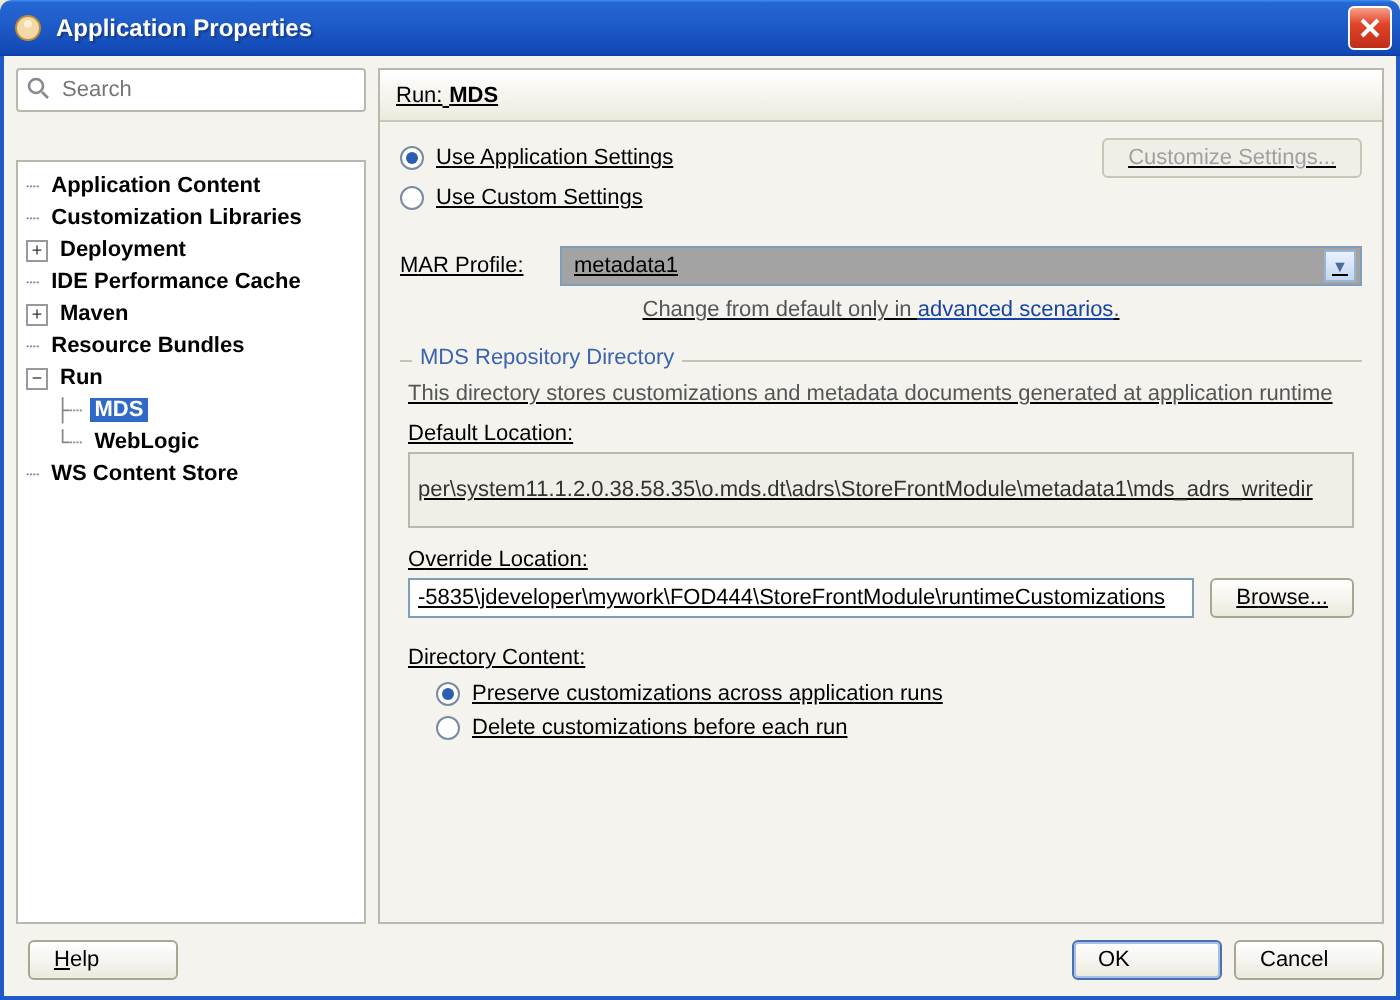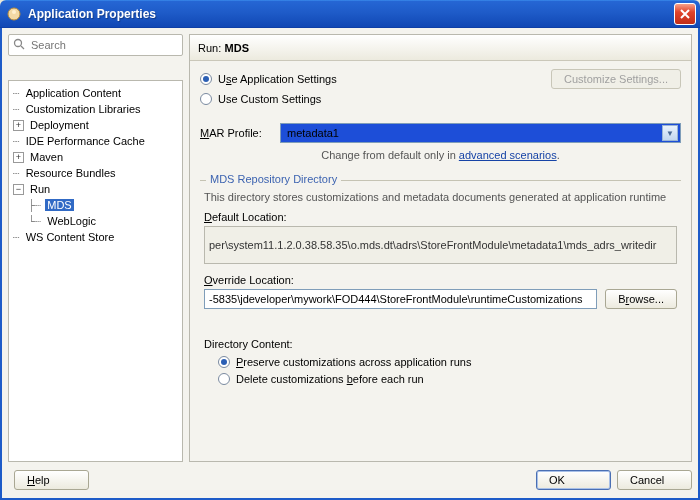--- a/index.html
+++ b/index.html
@@ -59,30 +59,31 @@
   padding: 4px 2px;
 }
 .tree-node { display:flex; align-items:center; height:16px; padding:0 2px; white-space: nowrap;}
 .tree-exp {
   width:11px; height:11px; border:1px solid #999; font-size:9px; line-height:9px;
   text-align:center; margin-right:4px; cursor:pointer; color:#333; background:#fff;
   display:inline-flex; align-items:center; justify-content:center;
 }
 .tree-spacer { width:15px; display:inline-block; }
 .tree-line { color:#888; margin-right:4px; font-family: monospace; font-size:11px;}
-.tree-label { padding: 0 2px; cursor: default;}
+.tree-label { padding: 0 2px; cursor: default; font-weight: bold;}
 .tree-label.selected { background:#316ac5; color:#fff; }
 
 
 .right-panel {
   flex:1;
   border: 1px solid #b9b8ae;
   background: #f4f3ee;
   display:flex; flex-direction:column;
   min-width: 0;
+  text-decoration: underline;
 }
 .run-header {
   height: 26px;
   background: linear-gradient(to bottom, #fff, #eceade);
   border-bottom: 1px solid #cac7b9;
   padding: 0 8px; display:flex; align-items:center;
   font-size: 12px;
 }
 .run-header b { font-weight: bold; }
 .panel-body { padding: 8px 10px 10px 10px; flex:1; overflow:auto; }
@@ -98,21 +99,21 @@
   border: 1px solid #a9a793; border-radius:3px;
   padding: 3px 12px; cursor:pointer; color:#000;
 }
 .btn:disabled, .btn.disabled { color:#a0a0a0; cursor:default; background:#f0efe7; border-color:#c8c6b8;}
 .btn.default { border: 1px solid #4a6fb3; box-shadow: 0 0 0 1px #a8c0e8 inset; }
 .customize-row { display:flex; justify-content:space-between; align-items:flex-start;}
 
 .form-row { display:flex; align-items:center; margin-top:14px; }
 .form-label { width: 80px; }
 .combo {
-  flex:1; height:20px; background:#1d4ed8; border:1px solid #7f9db9;
+  flex:1; height:20px; background:#a3a3a3; border:1px solid #7f9db9;
   display:flex; align-items:center; justify-content:space-between;
   padding: 0 2px 0 6px; cursor:pointer;
 }
 .combo .arrow { width:16px; height:16px; background: linear-gradient(to bottom,#e9f2fc,#c3d7ef); border:1px solid #9ab4d4; display:flex; align-items:center; justify-content:center; font-size:8px; color:#4b6a95;}
 
 .hint { color:#555; text-align:center; margin-top:6px; }
 .hint a { color:#1643a6; text-decoration:underline; cursor:pointer;}
 
 
 .groupbox { margin-top: 12px; position:relative; }
@@ -133,21 +134,21 @@
   white-space:nowrap; overflow:hidden; text-overflow:clip;
 }
 .rw-input {
   background:#fff; border:1px solid #7f9db9; height:20px;
   padding:0 4px; display:flex; align-items:center; color:#000;
   white-space:nowrap; overflow:hidden;
 }
 .override-row { display:flex; gap:8px; align-items:center; }
 .override-row .rw-input { flex:1; }
 
-.dc-label { margin-top:29px; margin-bottom:6px; }
+.dc-label { margin-top:14px; margin-bottom:6px; }
 .radio-row { display:flex; align-items:center; margin:5px 0 5px 14px; }
 
 
 .footer { height: 30px; display:flex; align-items:center; padding-top:6px;}
 .footer .spacer { flex:1; }
 .footer .btn { min-width: 75px; text-align:left; margin-left:6px;}
 </style>
 </head>
 <body>
 

